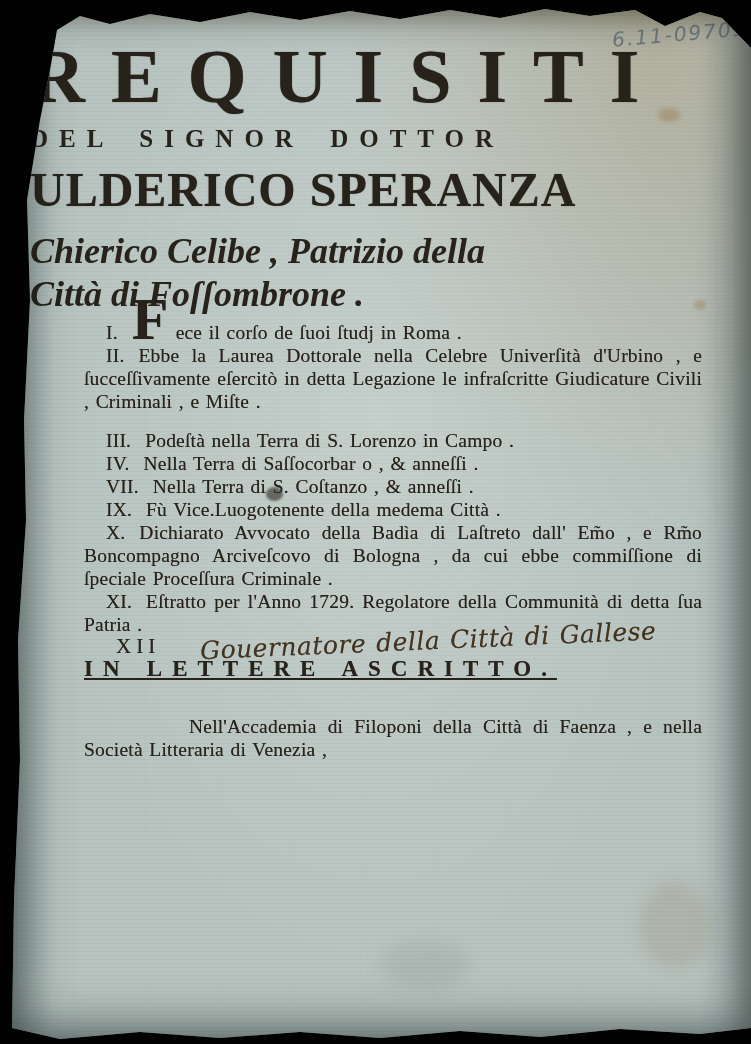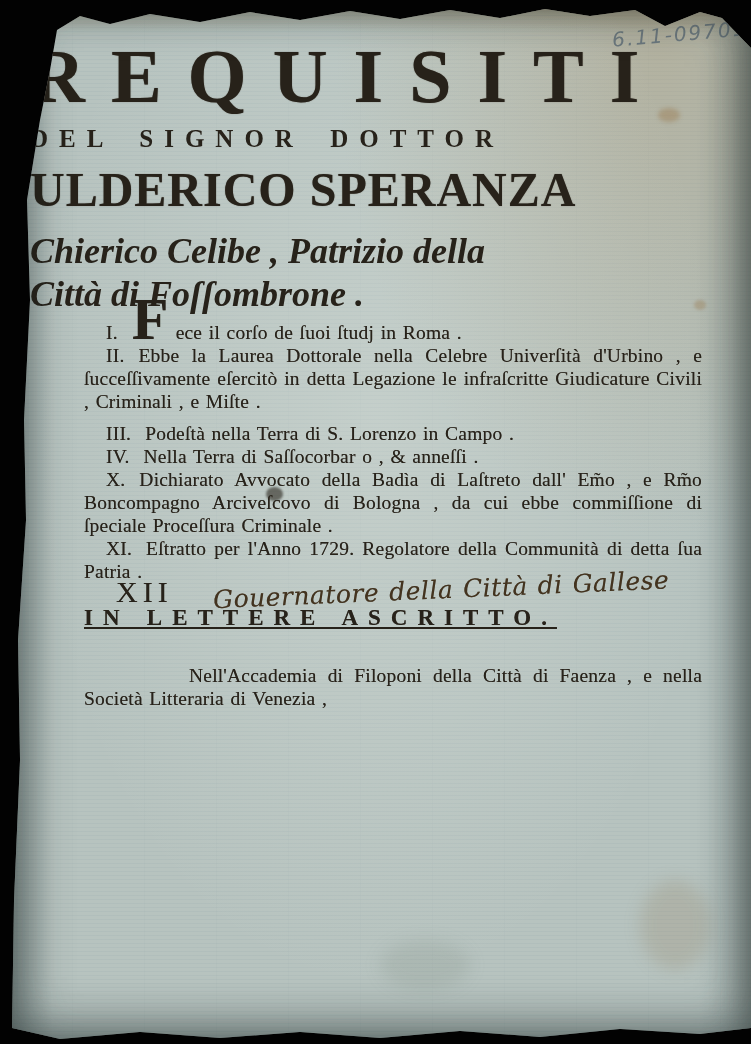--- a/index.html
+++ b/index.html
@@ -50,23 +50,23 @@
   .subtitle{margin:0;font-style:italic;font-size:36px;line-height:1.2;font-weight:bold;}
   #s1{margin-top:16px;}
   
   #textcol{position:absolute;left:84px;top:308px;width:618px;
     font-size:19.5px;line-height:23px;text-align:justify;
     letter-spacing:.2px;word-spacing:1.5px;
     text-shadow:0 0 .6px rgba(40,30,20,.55);}
   .item{margin:0;text-indent:22px;}
   .num{margin-right:14px;}
   .dropcap{font-size:60px;line-height:23px;margin-right:7px;font-weight:bold;}
-  #item-3{margin-top:9px;}
+  #item-3{margin-top:16px;}
   #xii-row{margin:-3px 0 0 0;text-indent:32px;white-space:nowrap;}
-  .xii-num{font-size:30px;letter-spacing:5px;margin-right:8px;}
+  .xii-num{font-size:21px;letter-spacing:5px;margin-right:8px;}
   .manuscript{display:inline-block;transform:rotate(-2.5deg) translateY(-3px);
     font-family:"DejaVu Serif",serif;font-style:italic;font-size:25px;
     color:#43331f;letter-spacing:.5px;text-shadow:0 0 .5px rgba(60,45,25,.5);}
   #section-heading{margin:-1px 0 0 0;text-align:left;font-weight:bold;
     font-size:23px;letter-spacing:10px;margin-right:-10px;text-indent:0;text-decoration:underline;}
   #footer-par{margin:35px 0 0 0;text-indent:105px;}
 </style>
 </head>
 <body>
 
@@ -98,20 +98,26 @@
       <p class="item">
         <span class="num">II.</span><span>Ebbe la Laurea Dottorale nella Celebre Univerſità d'Urbino , e ſucceſſivamente eſercitò in detta Legazione le infraſcritte Giudicature Civili , Criminali , e Miſte .</span>
       </p>
       <p class="item" id="item-3">
         <span class="num">III.</span><span>Podeſtà nella Terra di S. Lorenzo in Campo .</span>
       </p>
       <p class="item">
         <span class="num">IV.</span><span>Nella Terra di Saſſocorbar o , &amp; anneſſi .</span>
       </p>
       <p class="item">
+        <span class="num">VII.</span><span>Nella Terra di S. Coſtanzo , &amp; anneſſi .</span>
+      </p>
+      <p class="item">
+        <span class="num">IX.</span><span>Fù Vice.Luogotenente della medema Città .</span>
+      </p>
+      <p class="item">
         <span class="num">X.</span><span>Dichiarato Avvocato della Badìa di Laſtreto dall' Em̃o , e Rm̃o Boncompagno Arciveſcovo di Bologna , da cui ebbe commiſſione di ſpeciale Proceſſura Criminale .</span>
       </p>
       <p class="item">
         <span class="num">XI.</span><span>Eſtratto per l'Anno 1729. Regolatore della Communità di detta ſua Patria .</span>
       </p>
       <p id="xii-row">
         <span class="xii-num">XII</span><span class="manuscript">Gouernatore della Città di Gallese</span>
       </p>
       <p id="section-heading">IN LETTERE ASCRITTO.</p>
       <p id="footer-par">Nell'Accademia di Filoponi della Città di Faenza , e nella Società Litteraria di Venezia ,</p>

